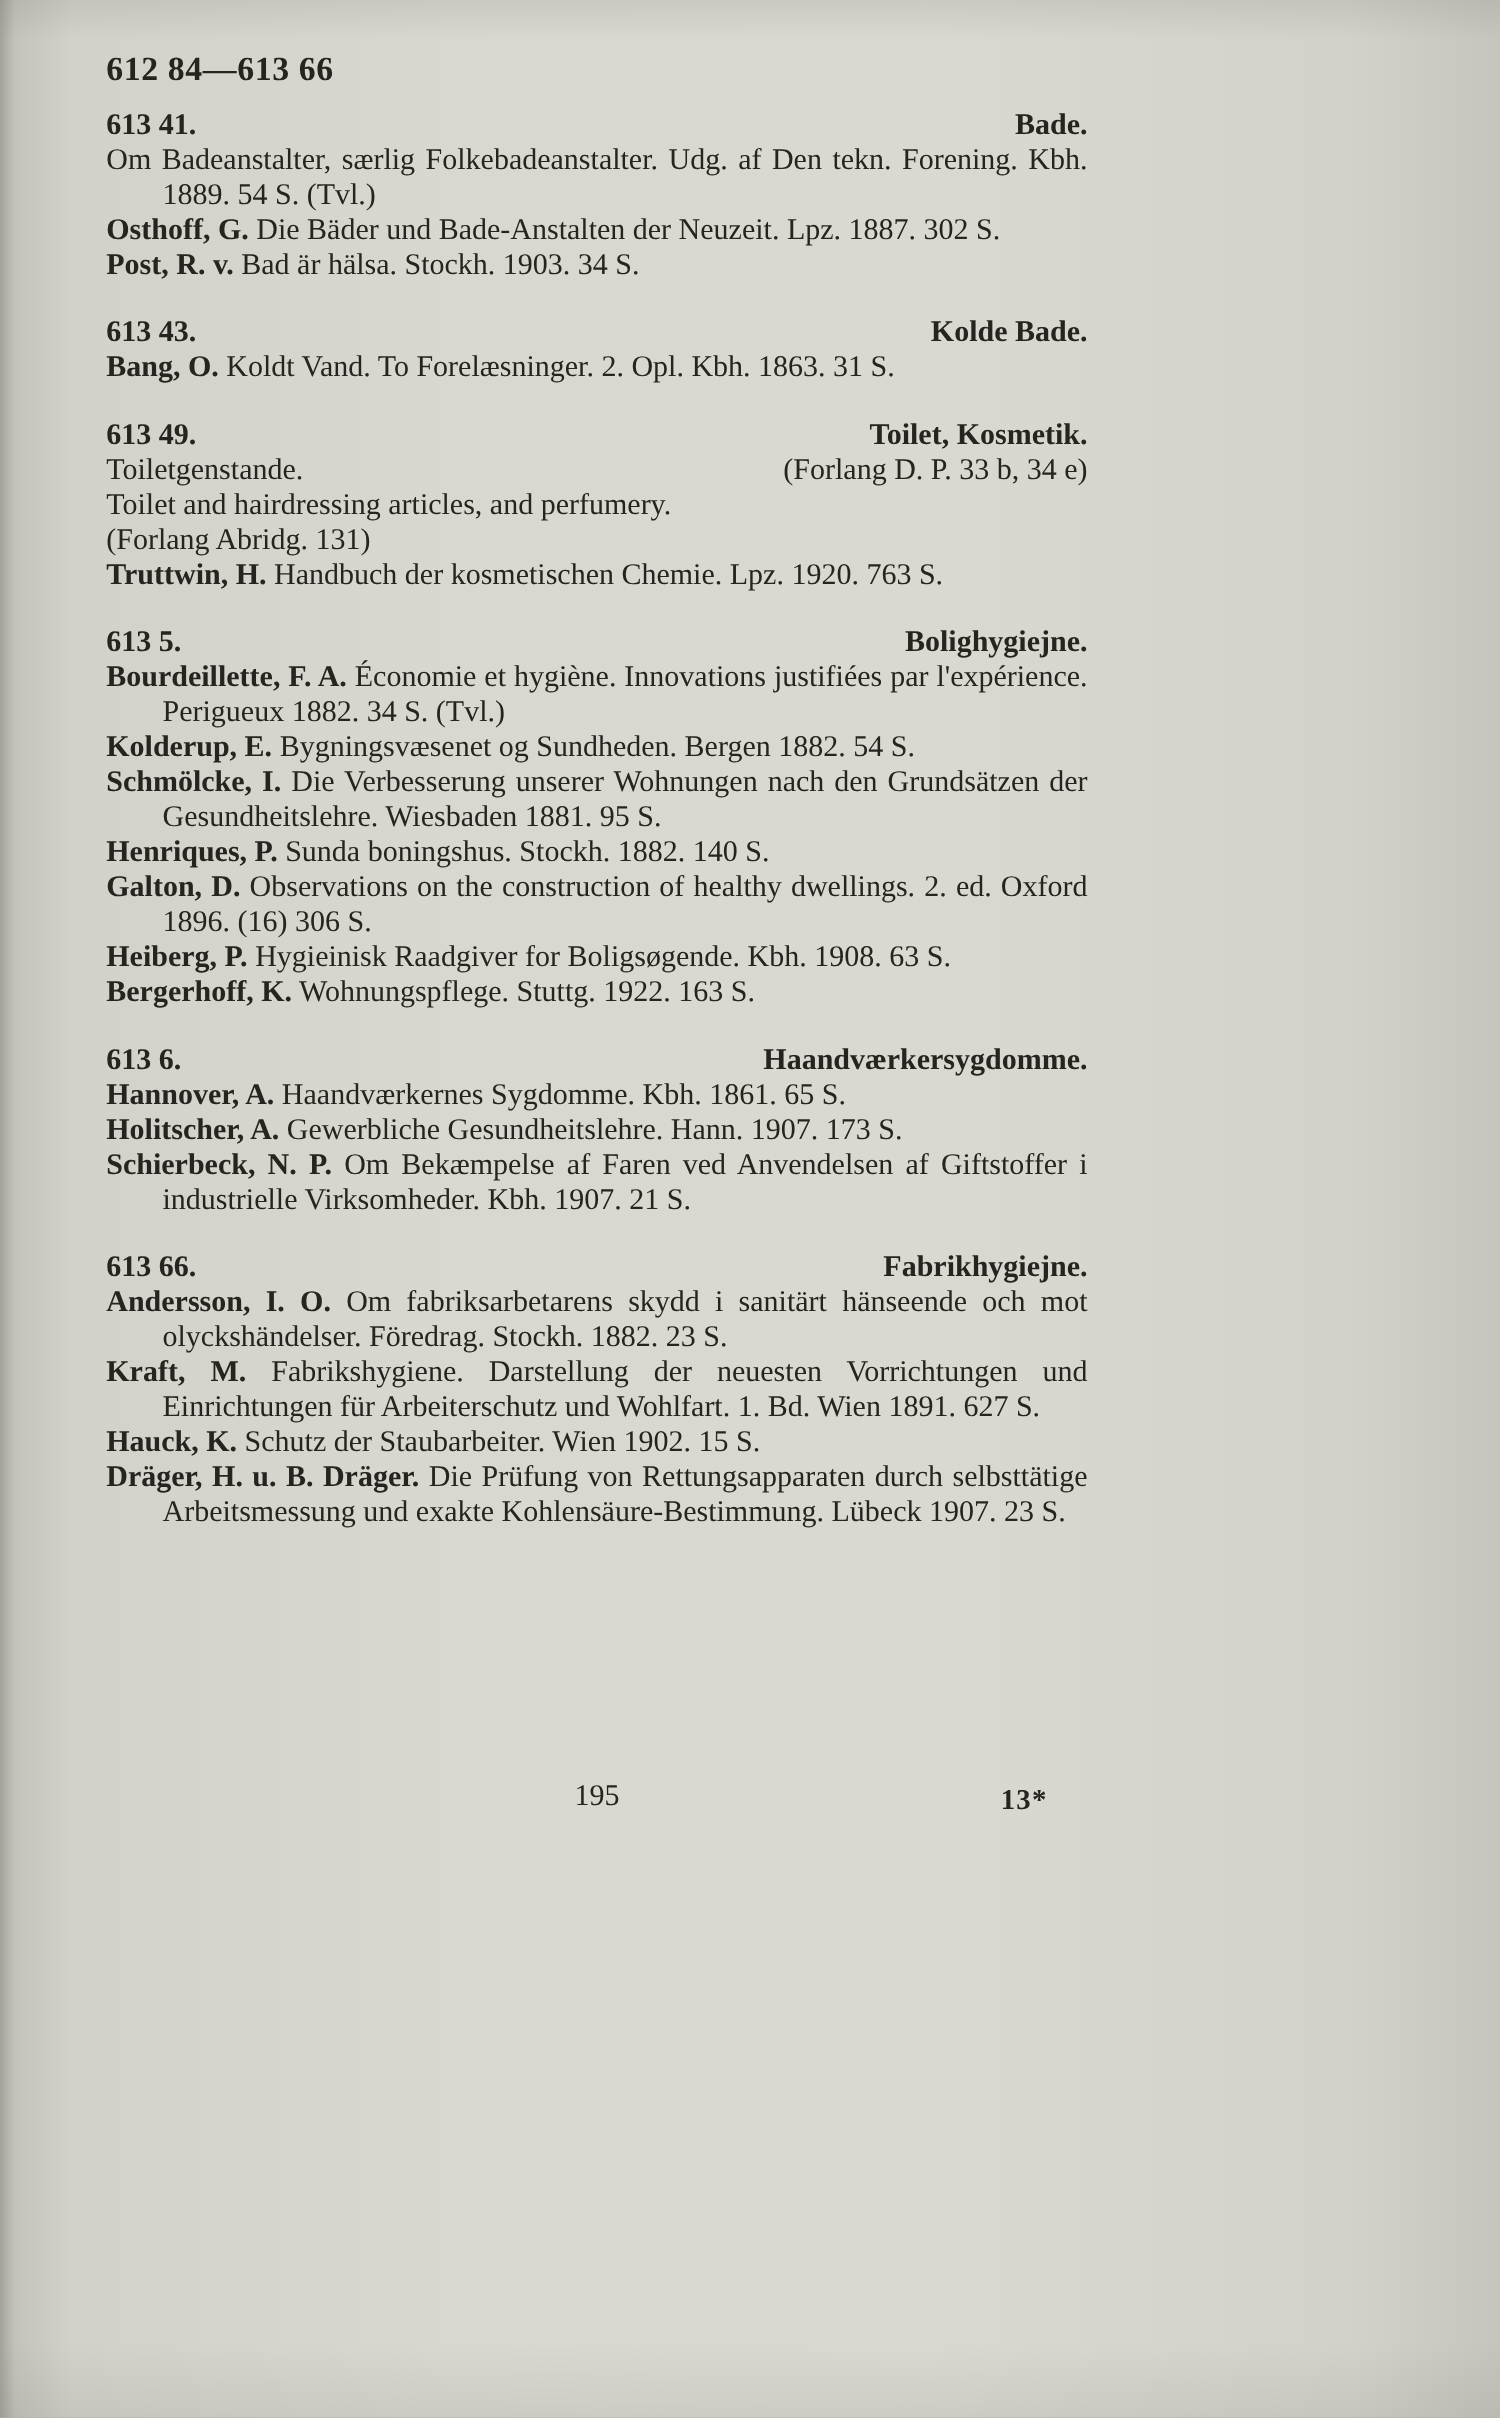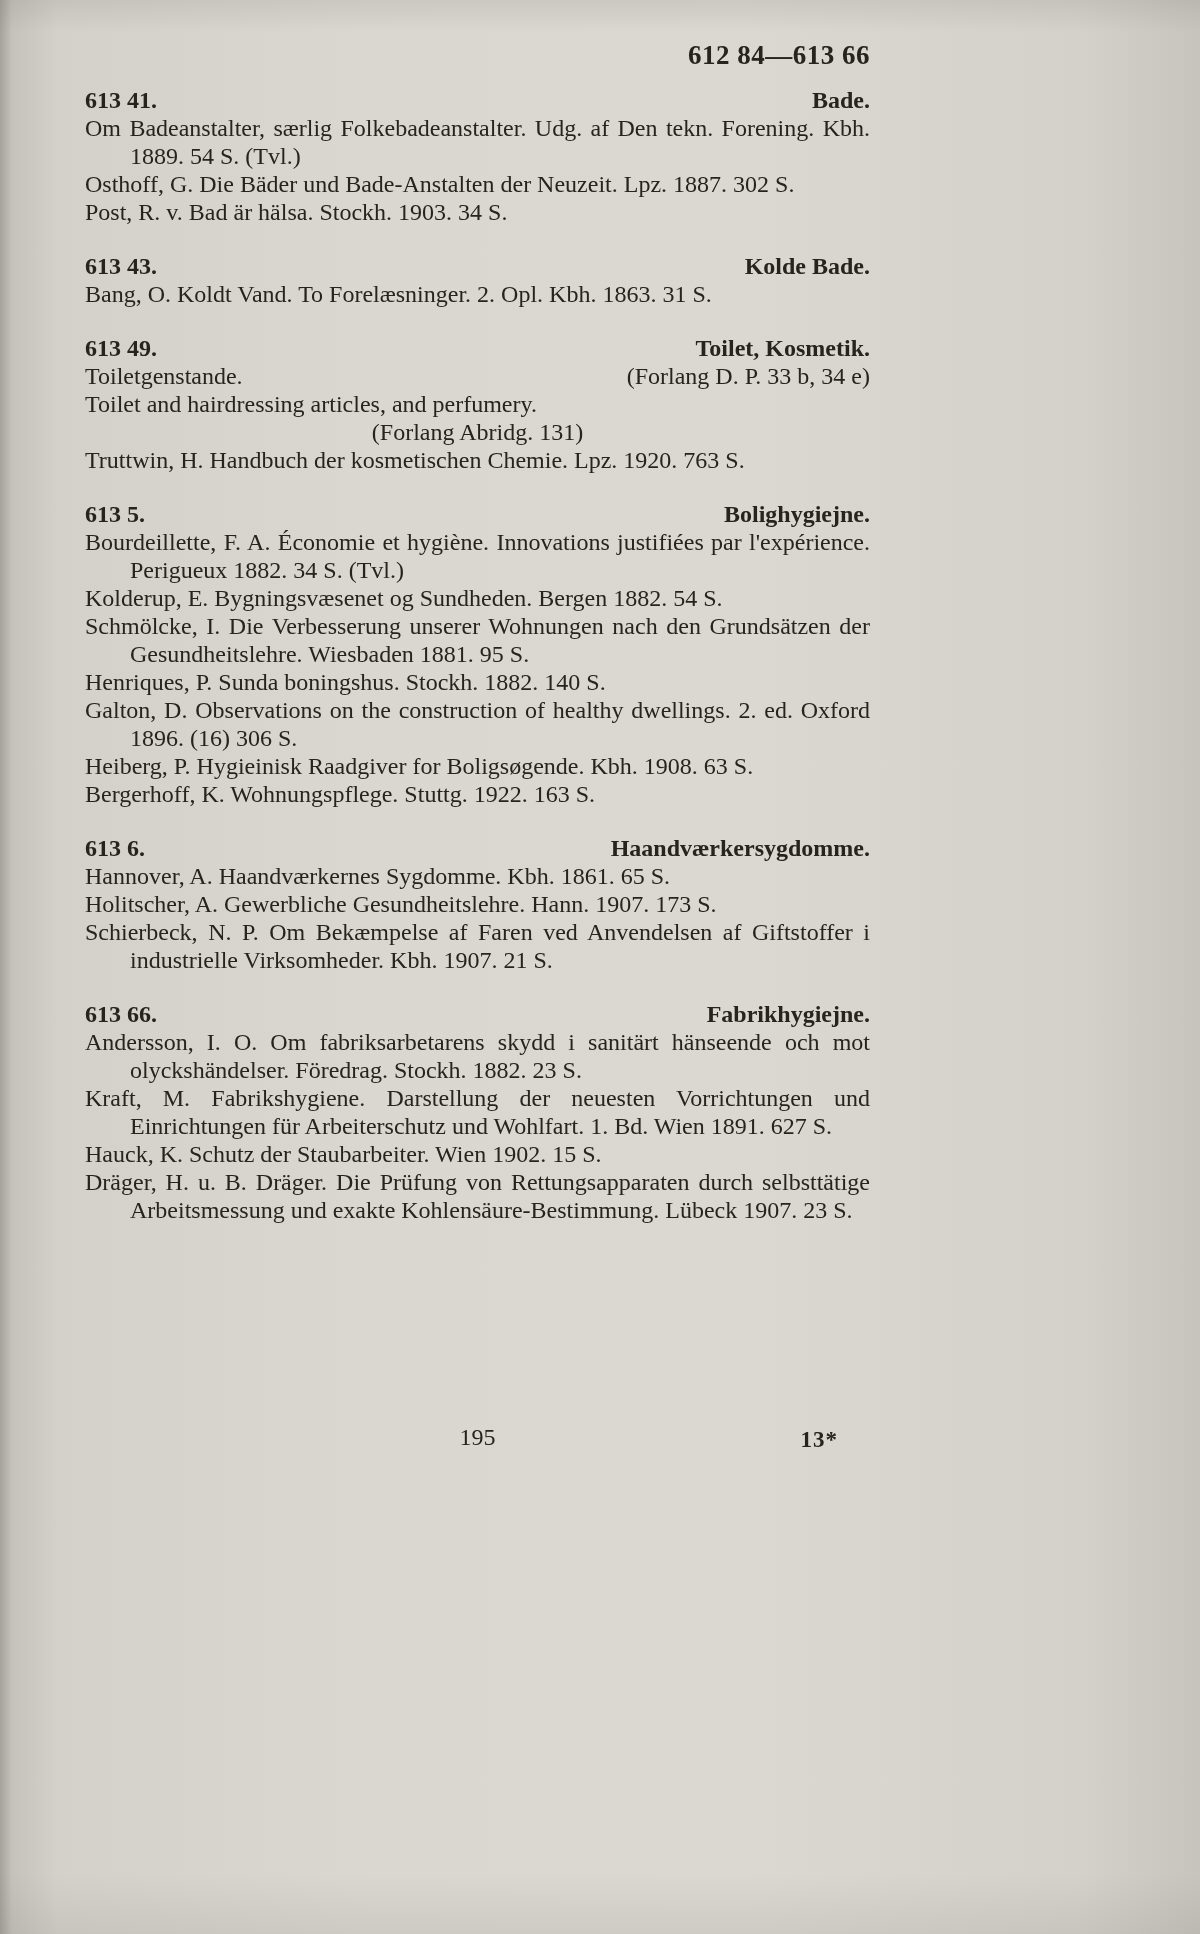--- a/index.html
+++ b/index.html
@@ -13,41 +13,41 @@
     width: 1200px; height: 1934px;
     overflow: hidden;
     color: #26241f;
     background:
       linear-gradient(180deg, rgba(94,90,84,.12) 0, rgba(94,90,84,0) 32px),
       linear-gradient(0deg, rgba(94,90,84,.10) 0, rgba(94,90,84,0) 60px),
       linear-gradient(90deg, #a5a29c 0, #c5c2bc 12px, #d4d1cb 58px, #dad7d1 30%, #dbd8d2 62%, #d4d1cb 90%, #c7c4be 100%);
   }
   .running-header {
     position: absolute; top: 40px; left: 85px; width: 785px;
-    text-align: right; font-weight: 700; font-size: 27px; letter-spacing: .5px;
+    text-align: left; font-weight: 700; font-size: 27px; letter-spacing: .5px;
   }
   .content {
     position: absolute; top: 86px; left: 85px; width: 785px;
     font-size: 24px; line-height: 28px;
   }
   .section { margin-top: 26px; }
   .section:first-child { margin-top: 0; }
   .section-header {
     display: flex; justify-content: space-between;
     font-weight: 700;
     align-items: flex-end;
   }
   .entry {
     margin: 0;
     padding-left: 45px; text-indent: -45px;
     text-align: justify;
   }
-  .entry strong { font-weight: 400; }
+  .entry strong { font-weight: 700; }
   .note-float { float: right; text-indent: 0; padding-left: 12px; }
-  .note-below { text-align: center; }
+  .note-below { text-align: left; }
   .footer {
     position: absolute; top: 1424px; left: 85px; width: 785px;
     text-align: center; font-size: 24px;
   }
   .signature {
     position: absolute; right: 32px; top: 3px;
     font-weight: 700; font-size: 23px; letter-spacing: 1px;
   }
 </style>
 </head>

